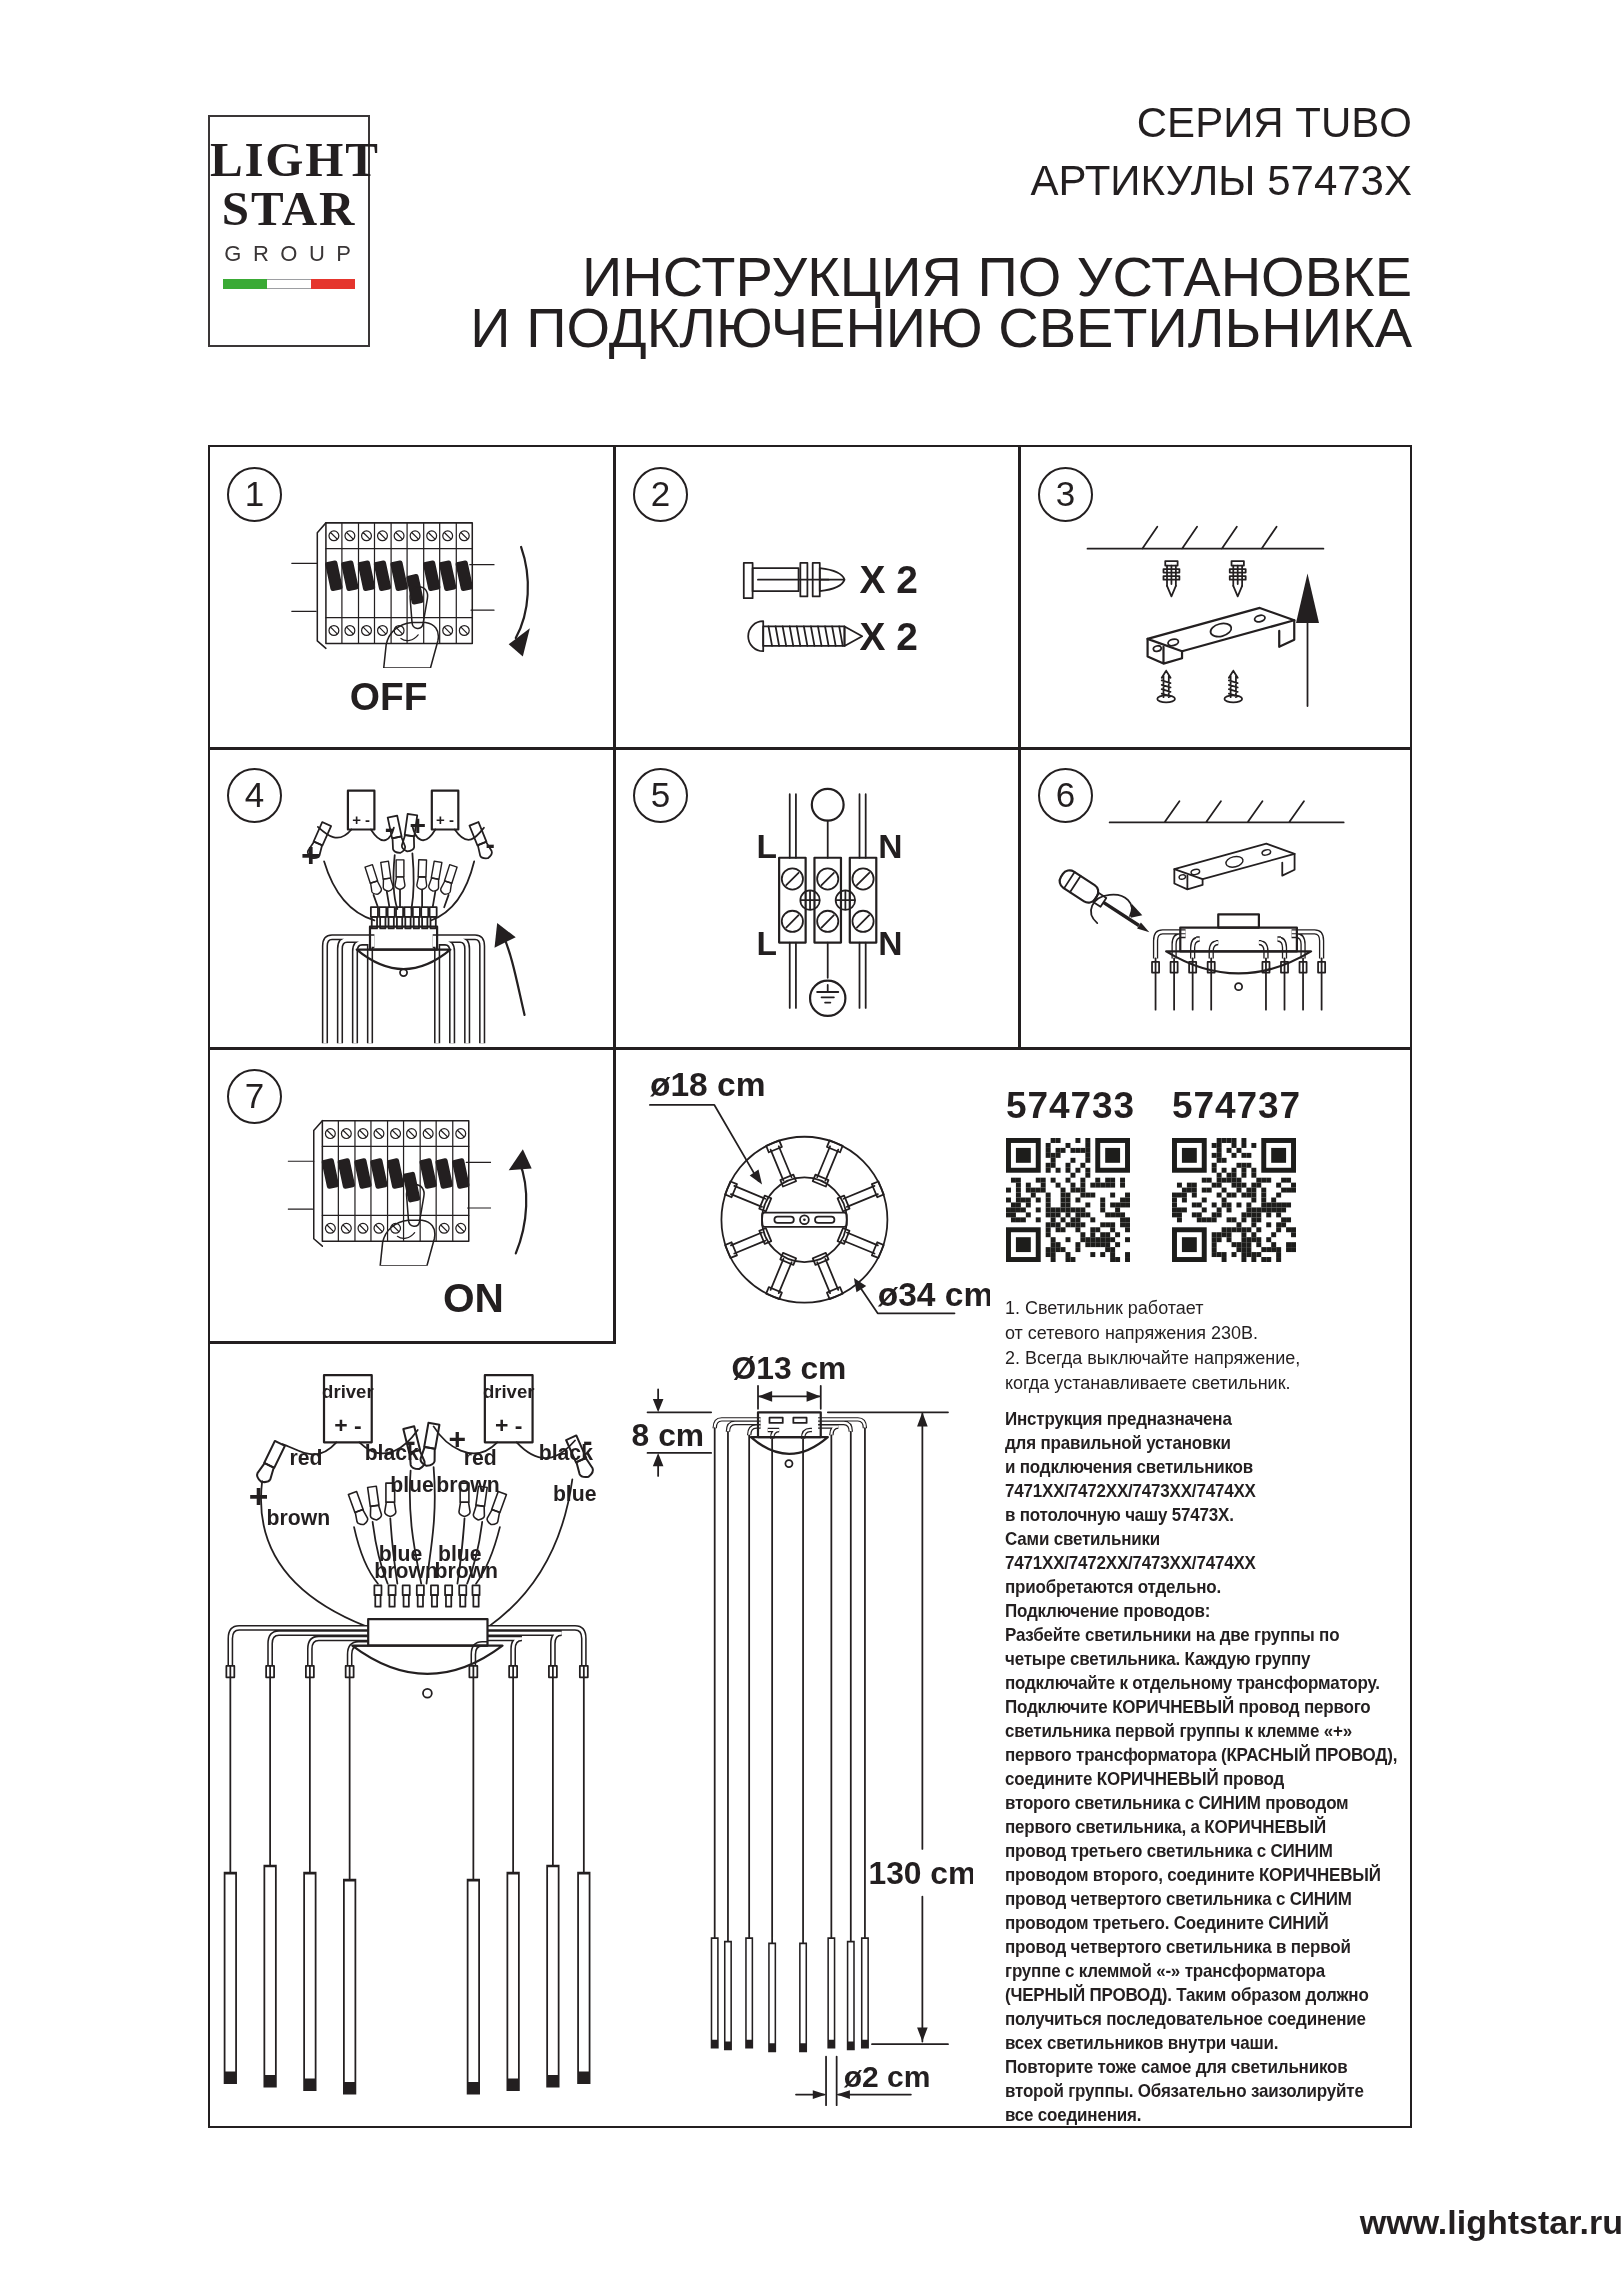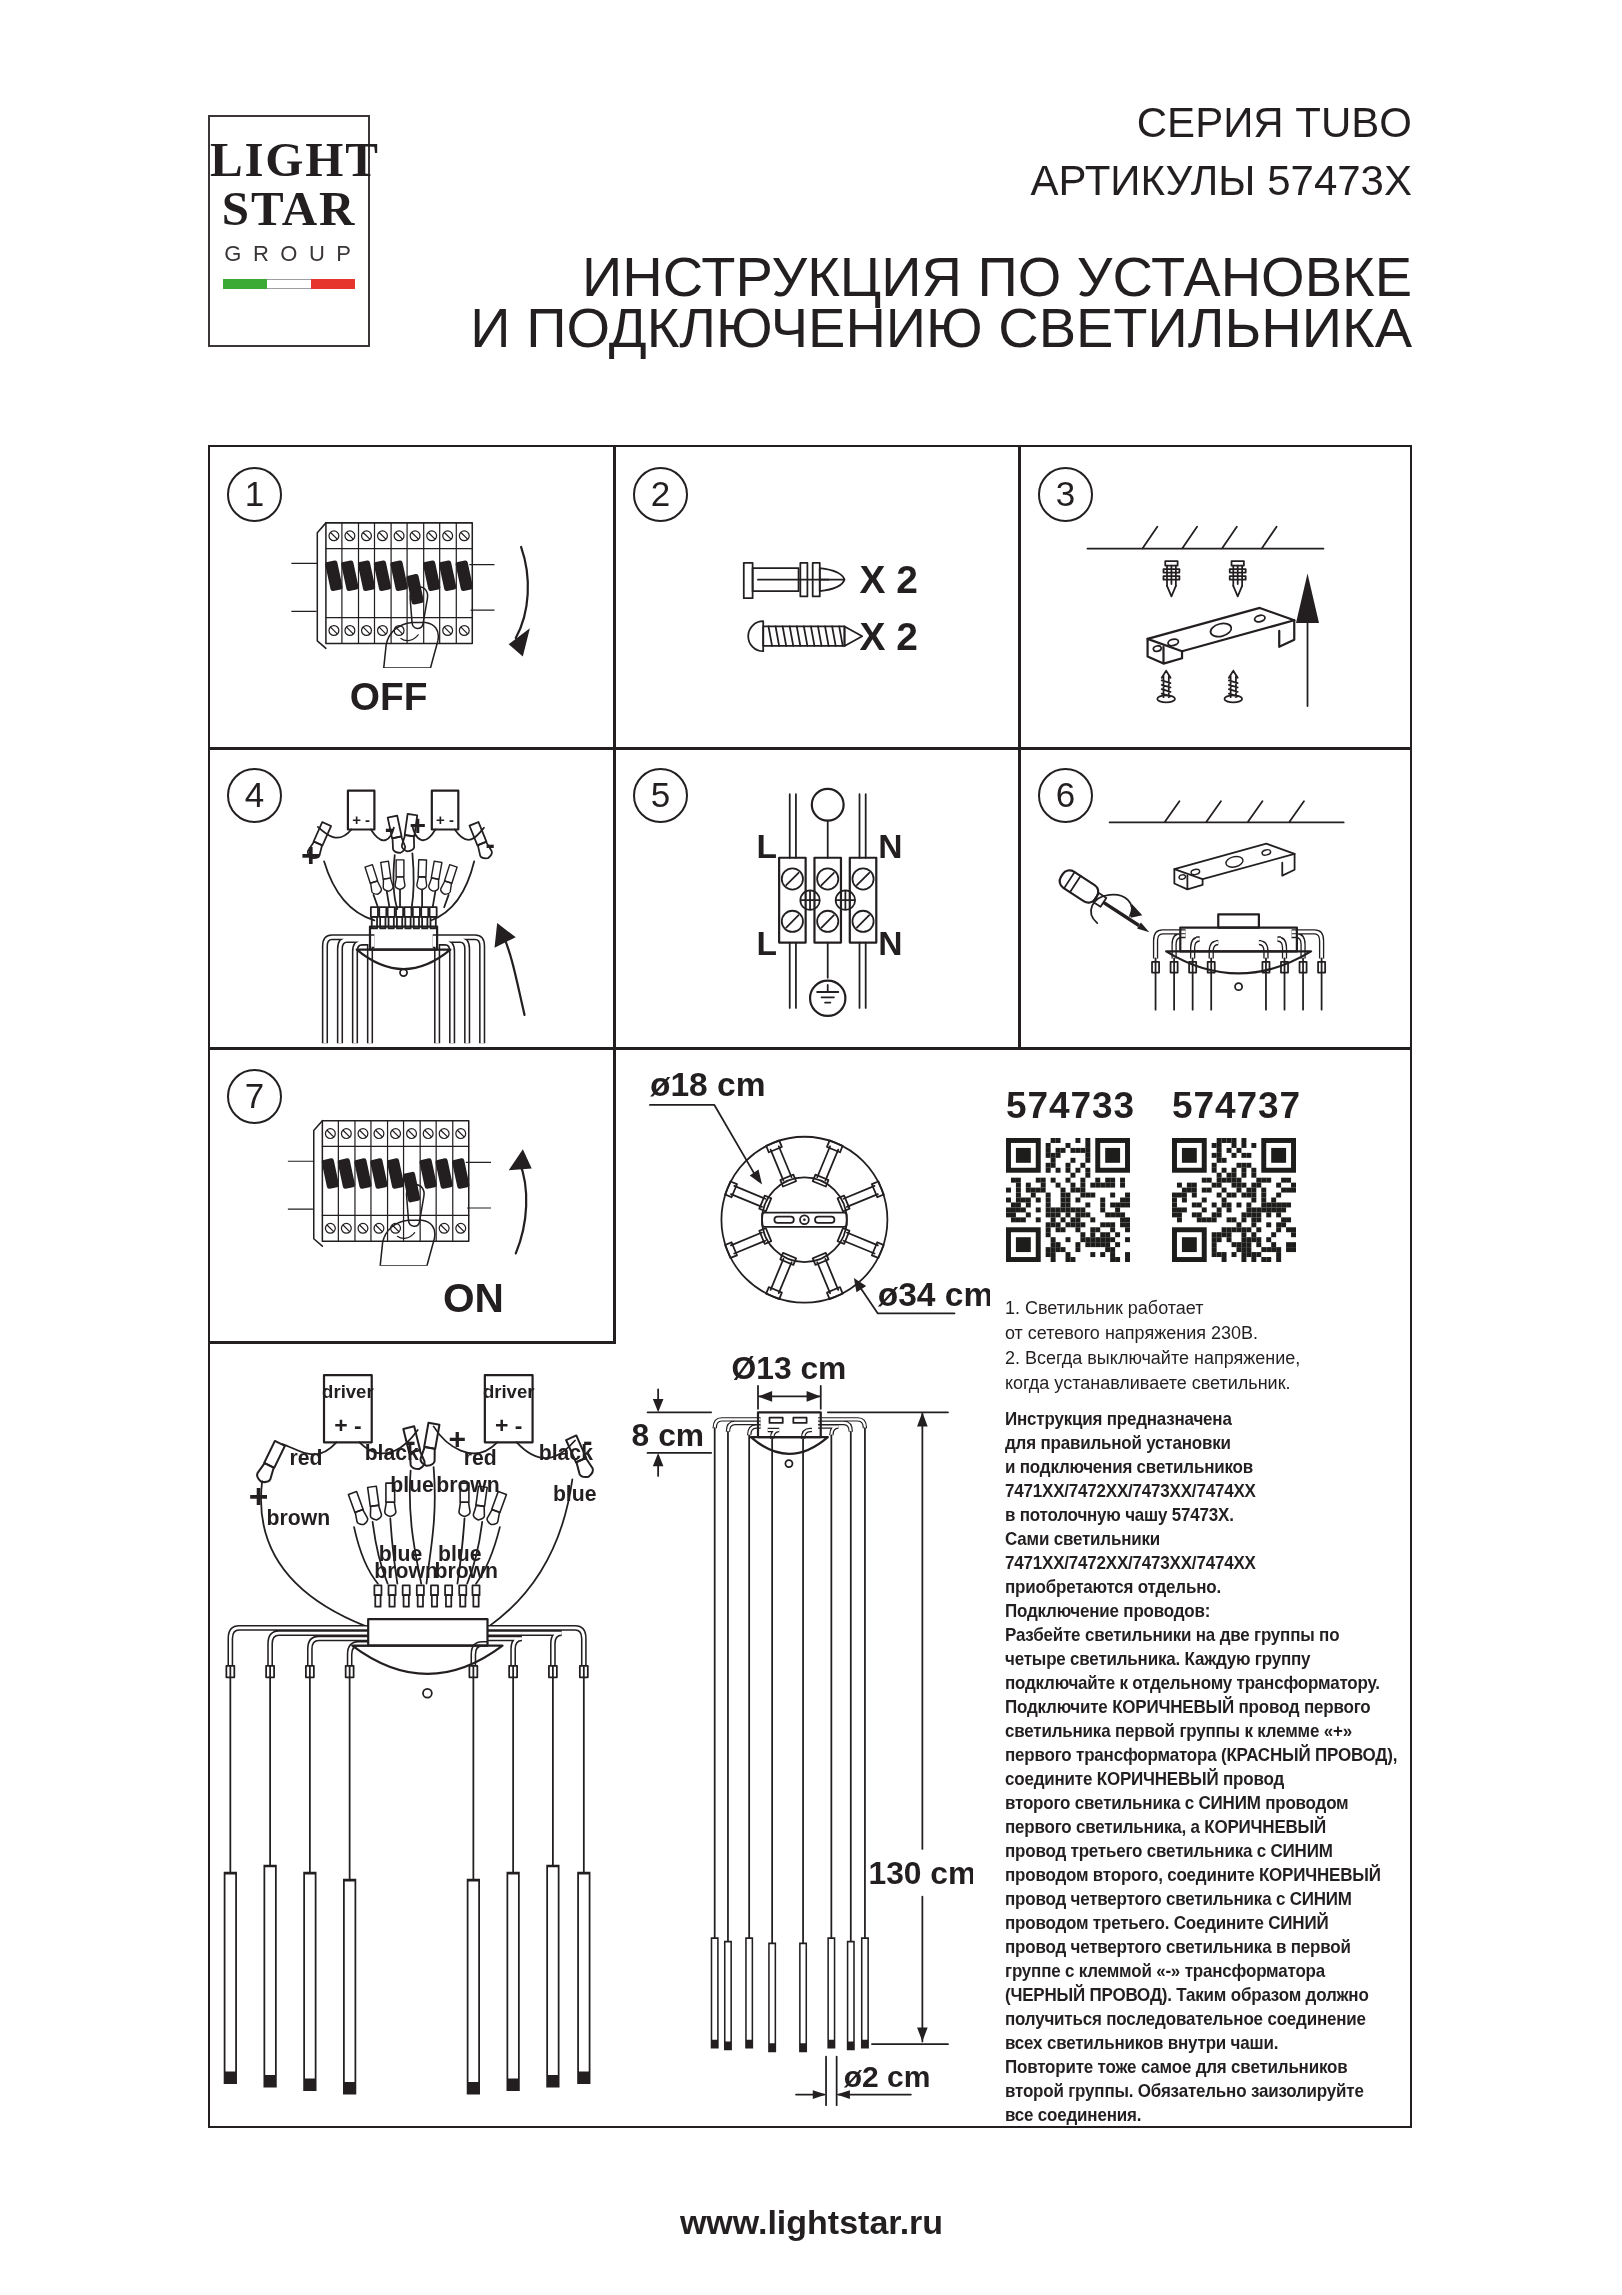--- a/index.html
+++ b/index.html
@@ -24,21 +24,21 @@
   
   .line{background:#231f20;}
   .frame{left:208px;top:445px;width:1204px;height:1683px;border:2.7px solid #231f20;box-sizing:border-box;}
   .stepnum{width:55px;height:55px;border:2.7px solid #231f20;border-radius:50%;box-sizing:border-box;
            text-align:center;line-height:49px;font-size:35px;background:#fff;}
   
   .qr-label{width:124px;text-align:left;font-size:37px;font-weight:bold;letter-spacing:0.9px;}
   .notes{left:1005px;top:1290px;width:415px;font-size:18px;line-height:25px;white-space:pre-line;margin-top:6px;}
   .instructions{left:1005px;top:1407px;width:424px;font-weight:bold;font-size:17.7px;line-height:24px;
                 letter-spacing:-0.2px;transform:scaleX(0.96);transform-origin:0 0;white-space:pre-line;}
-  .footer{left:0;top:2203px;width:1623px;text-align:center;font-size:34px;font-weight:bold;}
+  .footer{left:0;top:2203px;width:1623px;text-align:right;font-size:34px;font-weight:bold;}
   
   .ln{fill:none;stroke:#231f20;stroke-width:2.5;stroke-linecap:round;stroke-linejoin:round;}
   .ln2{stroke-width:2;}
   .fl{fill:#231f20;stroke:none;}
   .tx{font-family:"Liberation Sans",sans-serif;font-weight:bold;fill:#231f20;}
 </style>
 </head>
 <body>
 
 <svg width="0" height="0" style="position:absolute">

